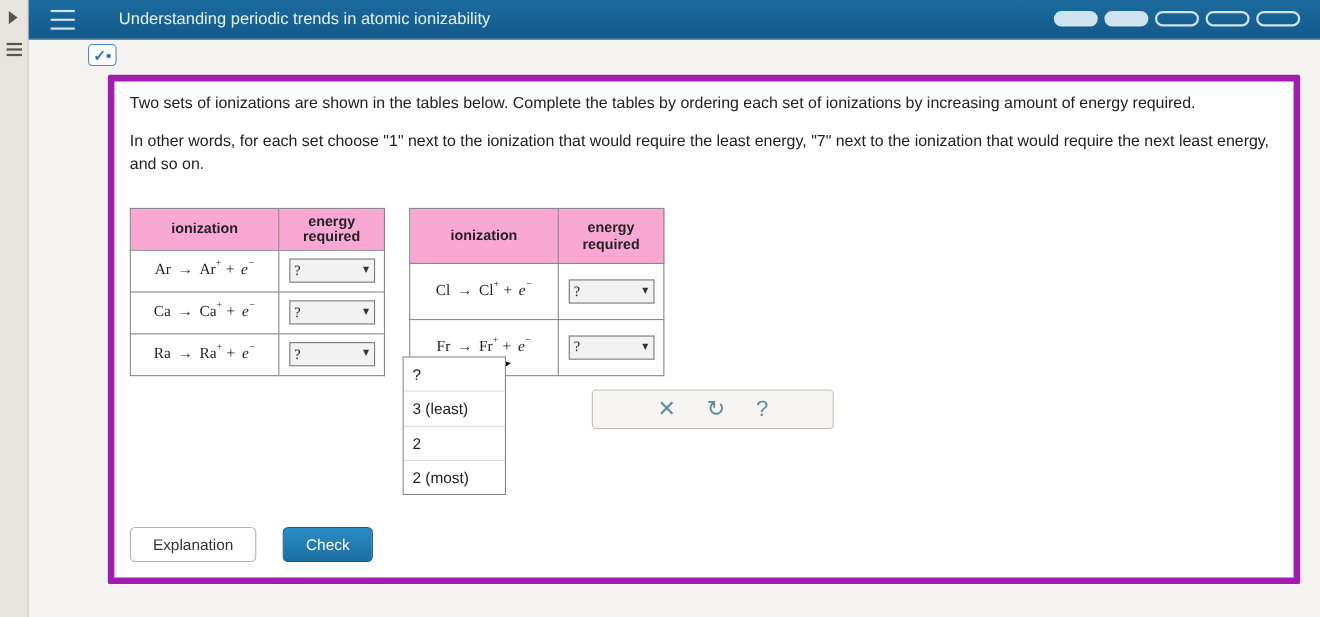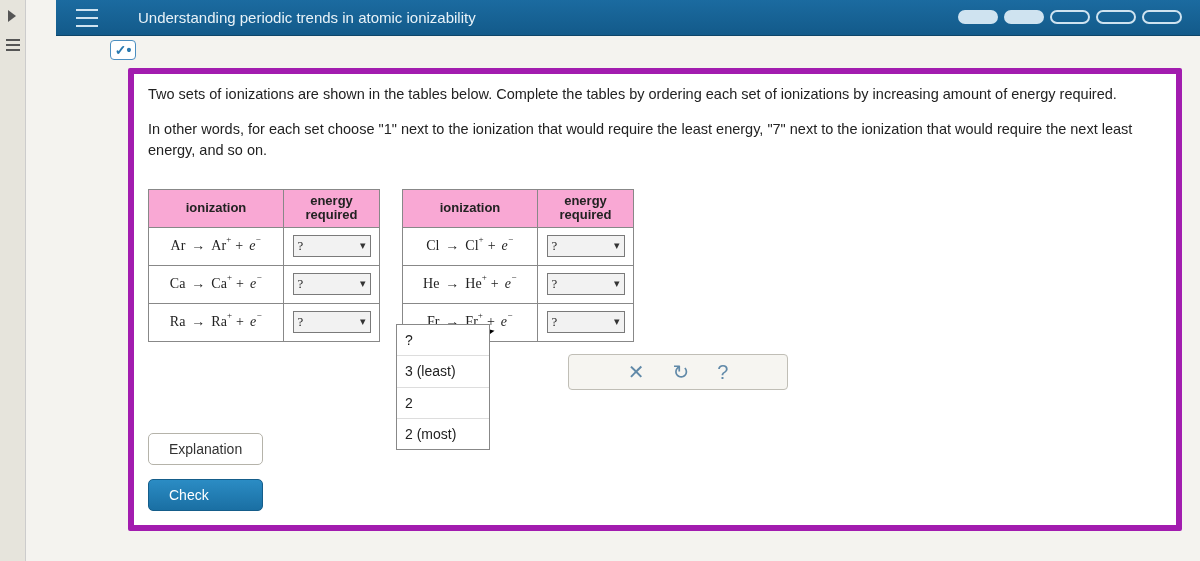--- a/index.html
+++ b/index.html
@@ -33,21 +33,21 @@
     }
     .left-rail .bars span {
       display: block;
       height: 2px;
       background: #555;
       margin: 3px 0;
     }
     .content-wrap {
       position: absolute;
       left: 26px; top: 0;
-      width: 1174px; height: 561px; padding-left: 30px;
+      width: 1174px; height: 561px;
     }
     .top-bar {
       position: relative;
       height: 36px;
       background: linear-gradient(#1b6ba0, #135a8a);
       border-bottom: 1px solid #0e4568;
       padding-left: 20px;
       display: flex;
       align-items: center;
     }
@@ -210,22 +210,21 @@
     .fb-btn {
       font-size: 20px;
       color: #6089a8;
       cursor: pointer;
     }
     .bottom-buttons {
       position: absolute;
       left: 14px;
       bottom: 14px;
       display: flex;
-      gap: 14px;
-      flex-direction: column;
+      gap: 24px;
     }
     .btn {
       height: 32px;
       border-radius: 5px;
       font-size: 14px;
       display: flex;
       align-items: center;
       padding: 0 20px;
       cursor: pointer;
     }
@@ -361,37 +360,20 @@
             <td class="sel-cell">
               <div class="sel">
                 <span>?</span>
                 <span class="chev">▾</span>
               </div>
             </td>
           </tr>
           <tr>
             <td>
               <span class="react">
-                <span class="elem">He</span>
-                <span class="arrow">→</span>
-                <span class="elem"><span>He</span><sup>+</sup></span>
-                <span>+</span>
-                <span class="plus-e"><span>e</span><sup>−</sup></span>
-              </span>
-            </td>
-            <td class="sel-cell">
-              <div class="sel">
-                <span>?</span>
-                <span class="chev">▾</span>
-              </div>
-            </td>
-          </tr>
-          <tr>
-            <td>
-              <span class="react">
                 <span class="elem">Fr</span>
                 <span class="arrow">→</span>
                 <span class="elem"><span>Fr</span><sup>+</sup></span>
                 <span>+</span>
                 <span class="plus-e"><span>e</span><sup>−</sup></span>
               </span>
             </td>
             <td class="sel-cell">
               <div class="sel">
                 <span>?</span>

